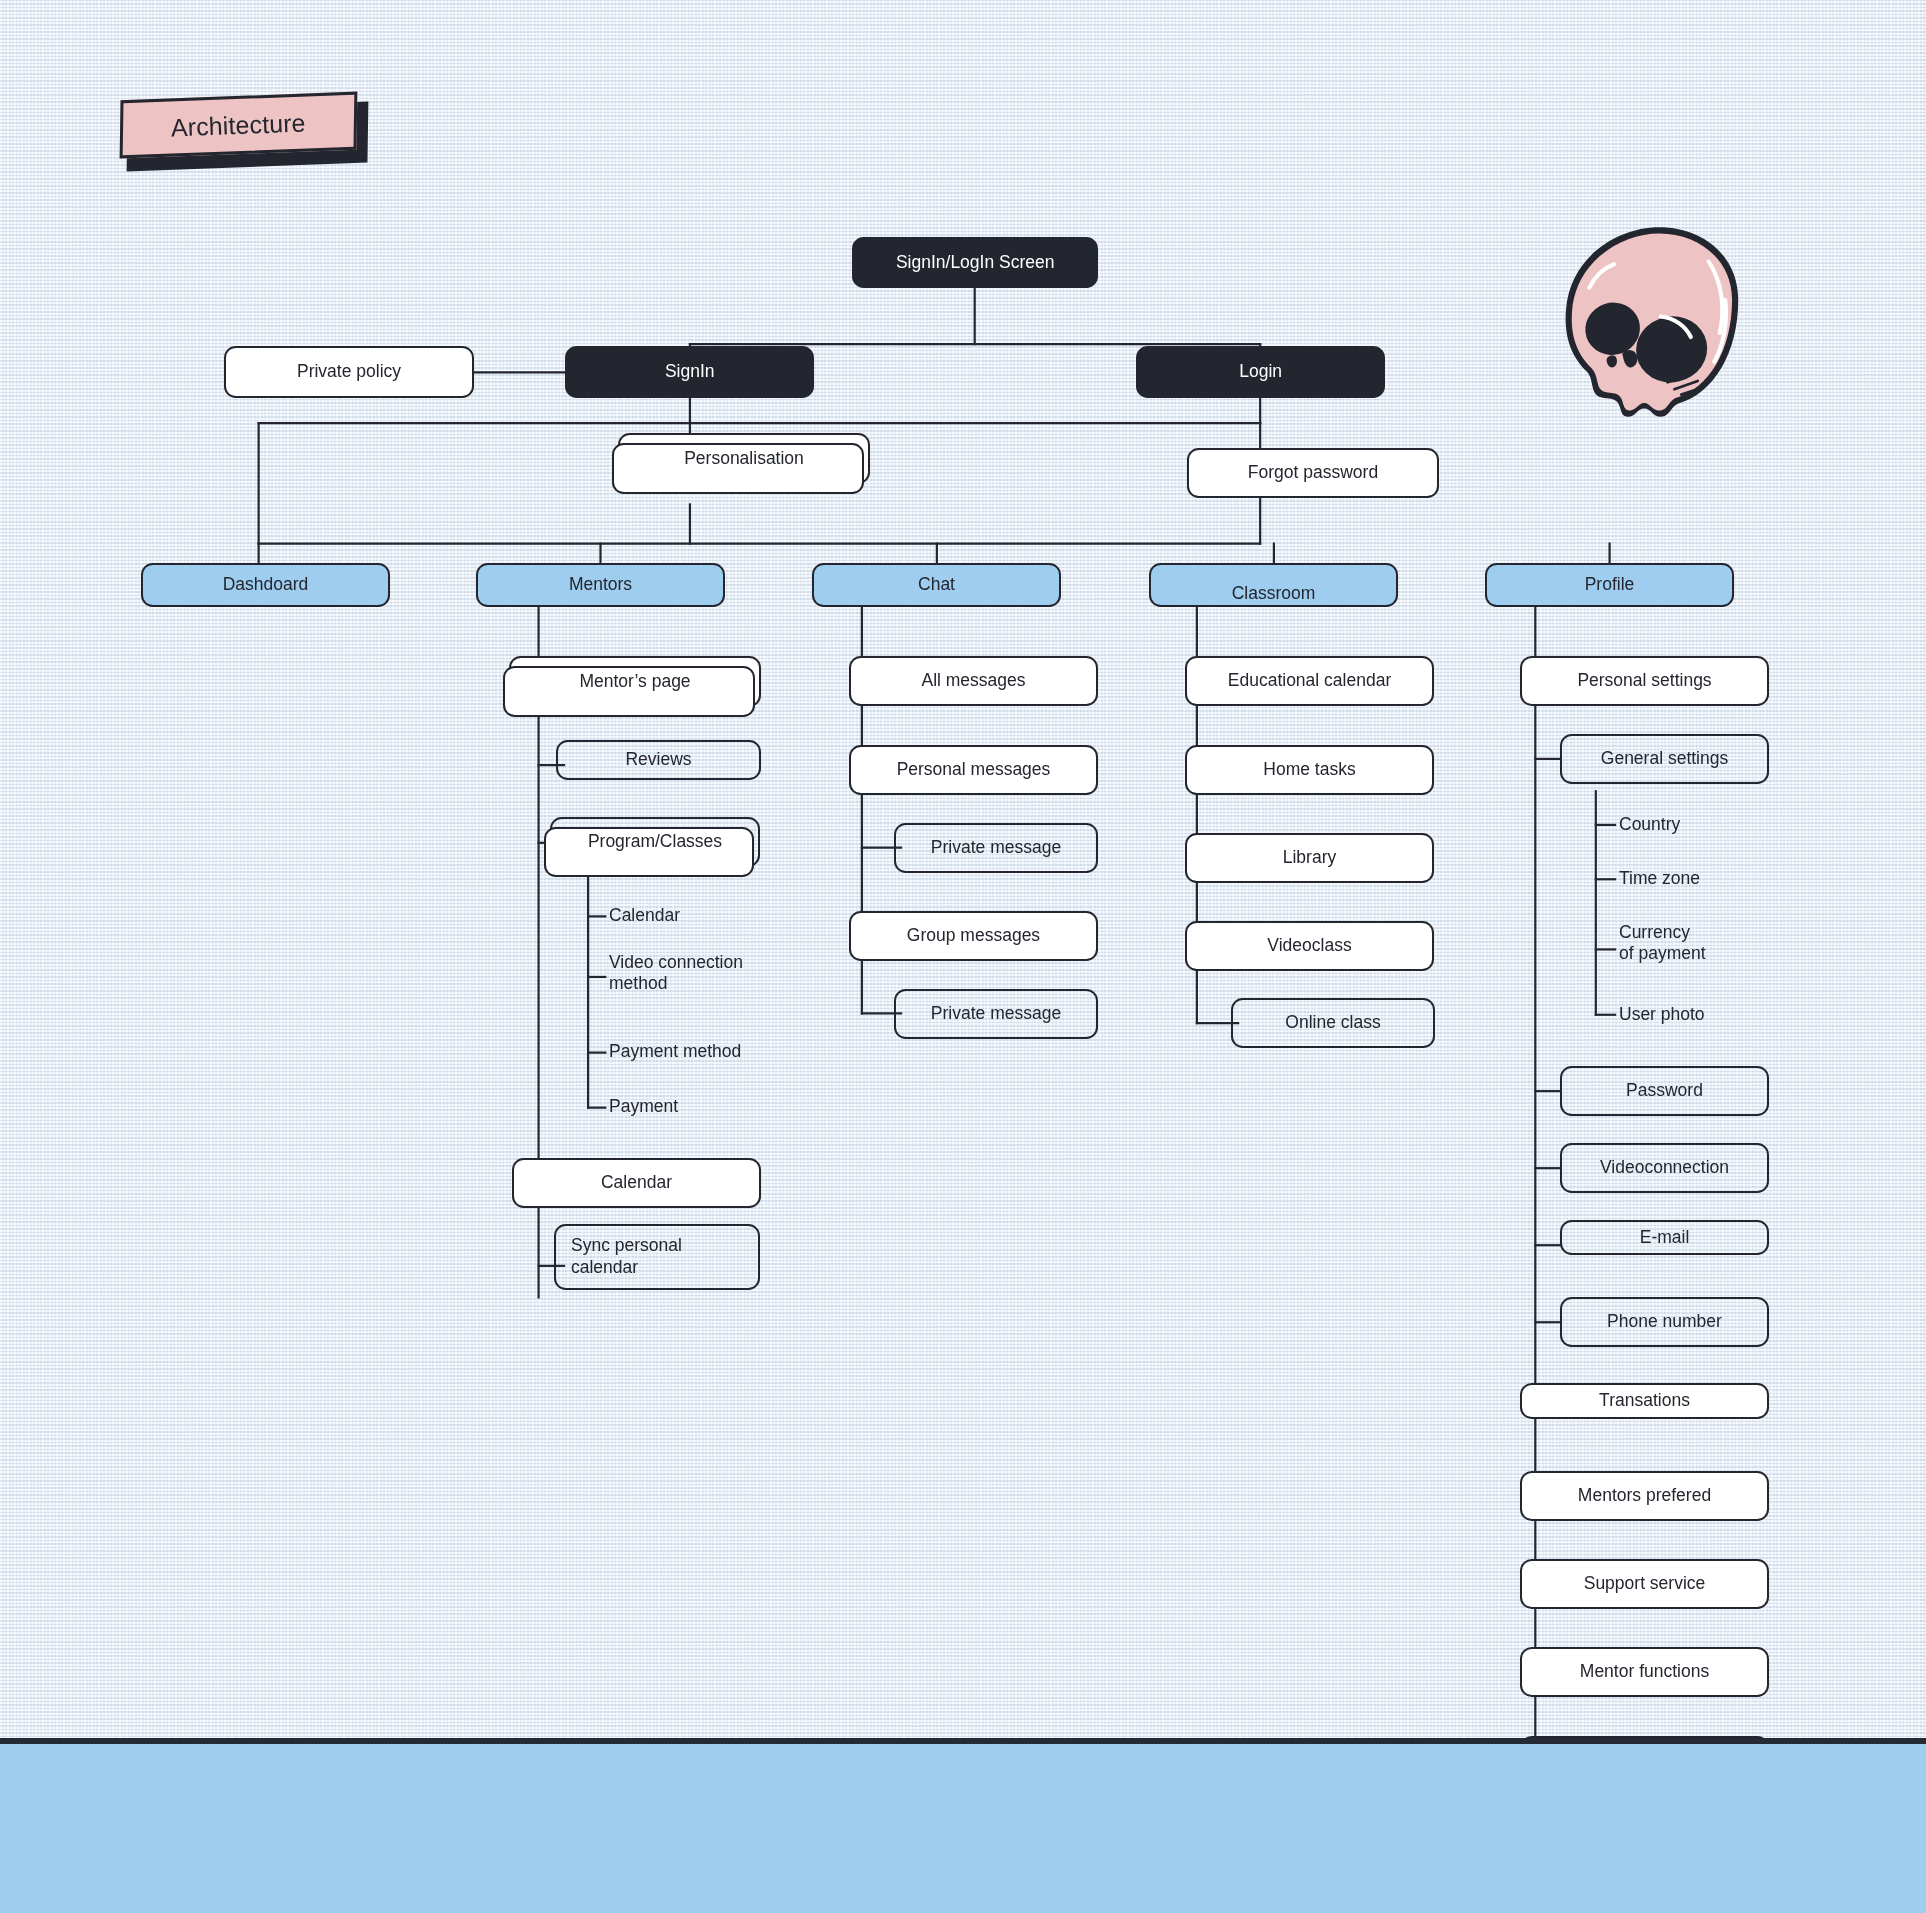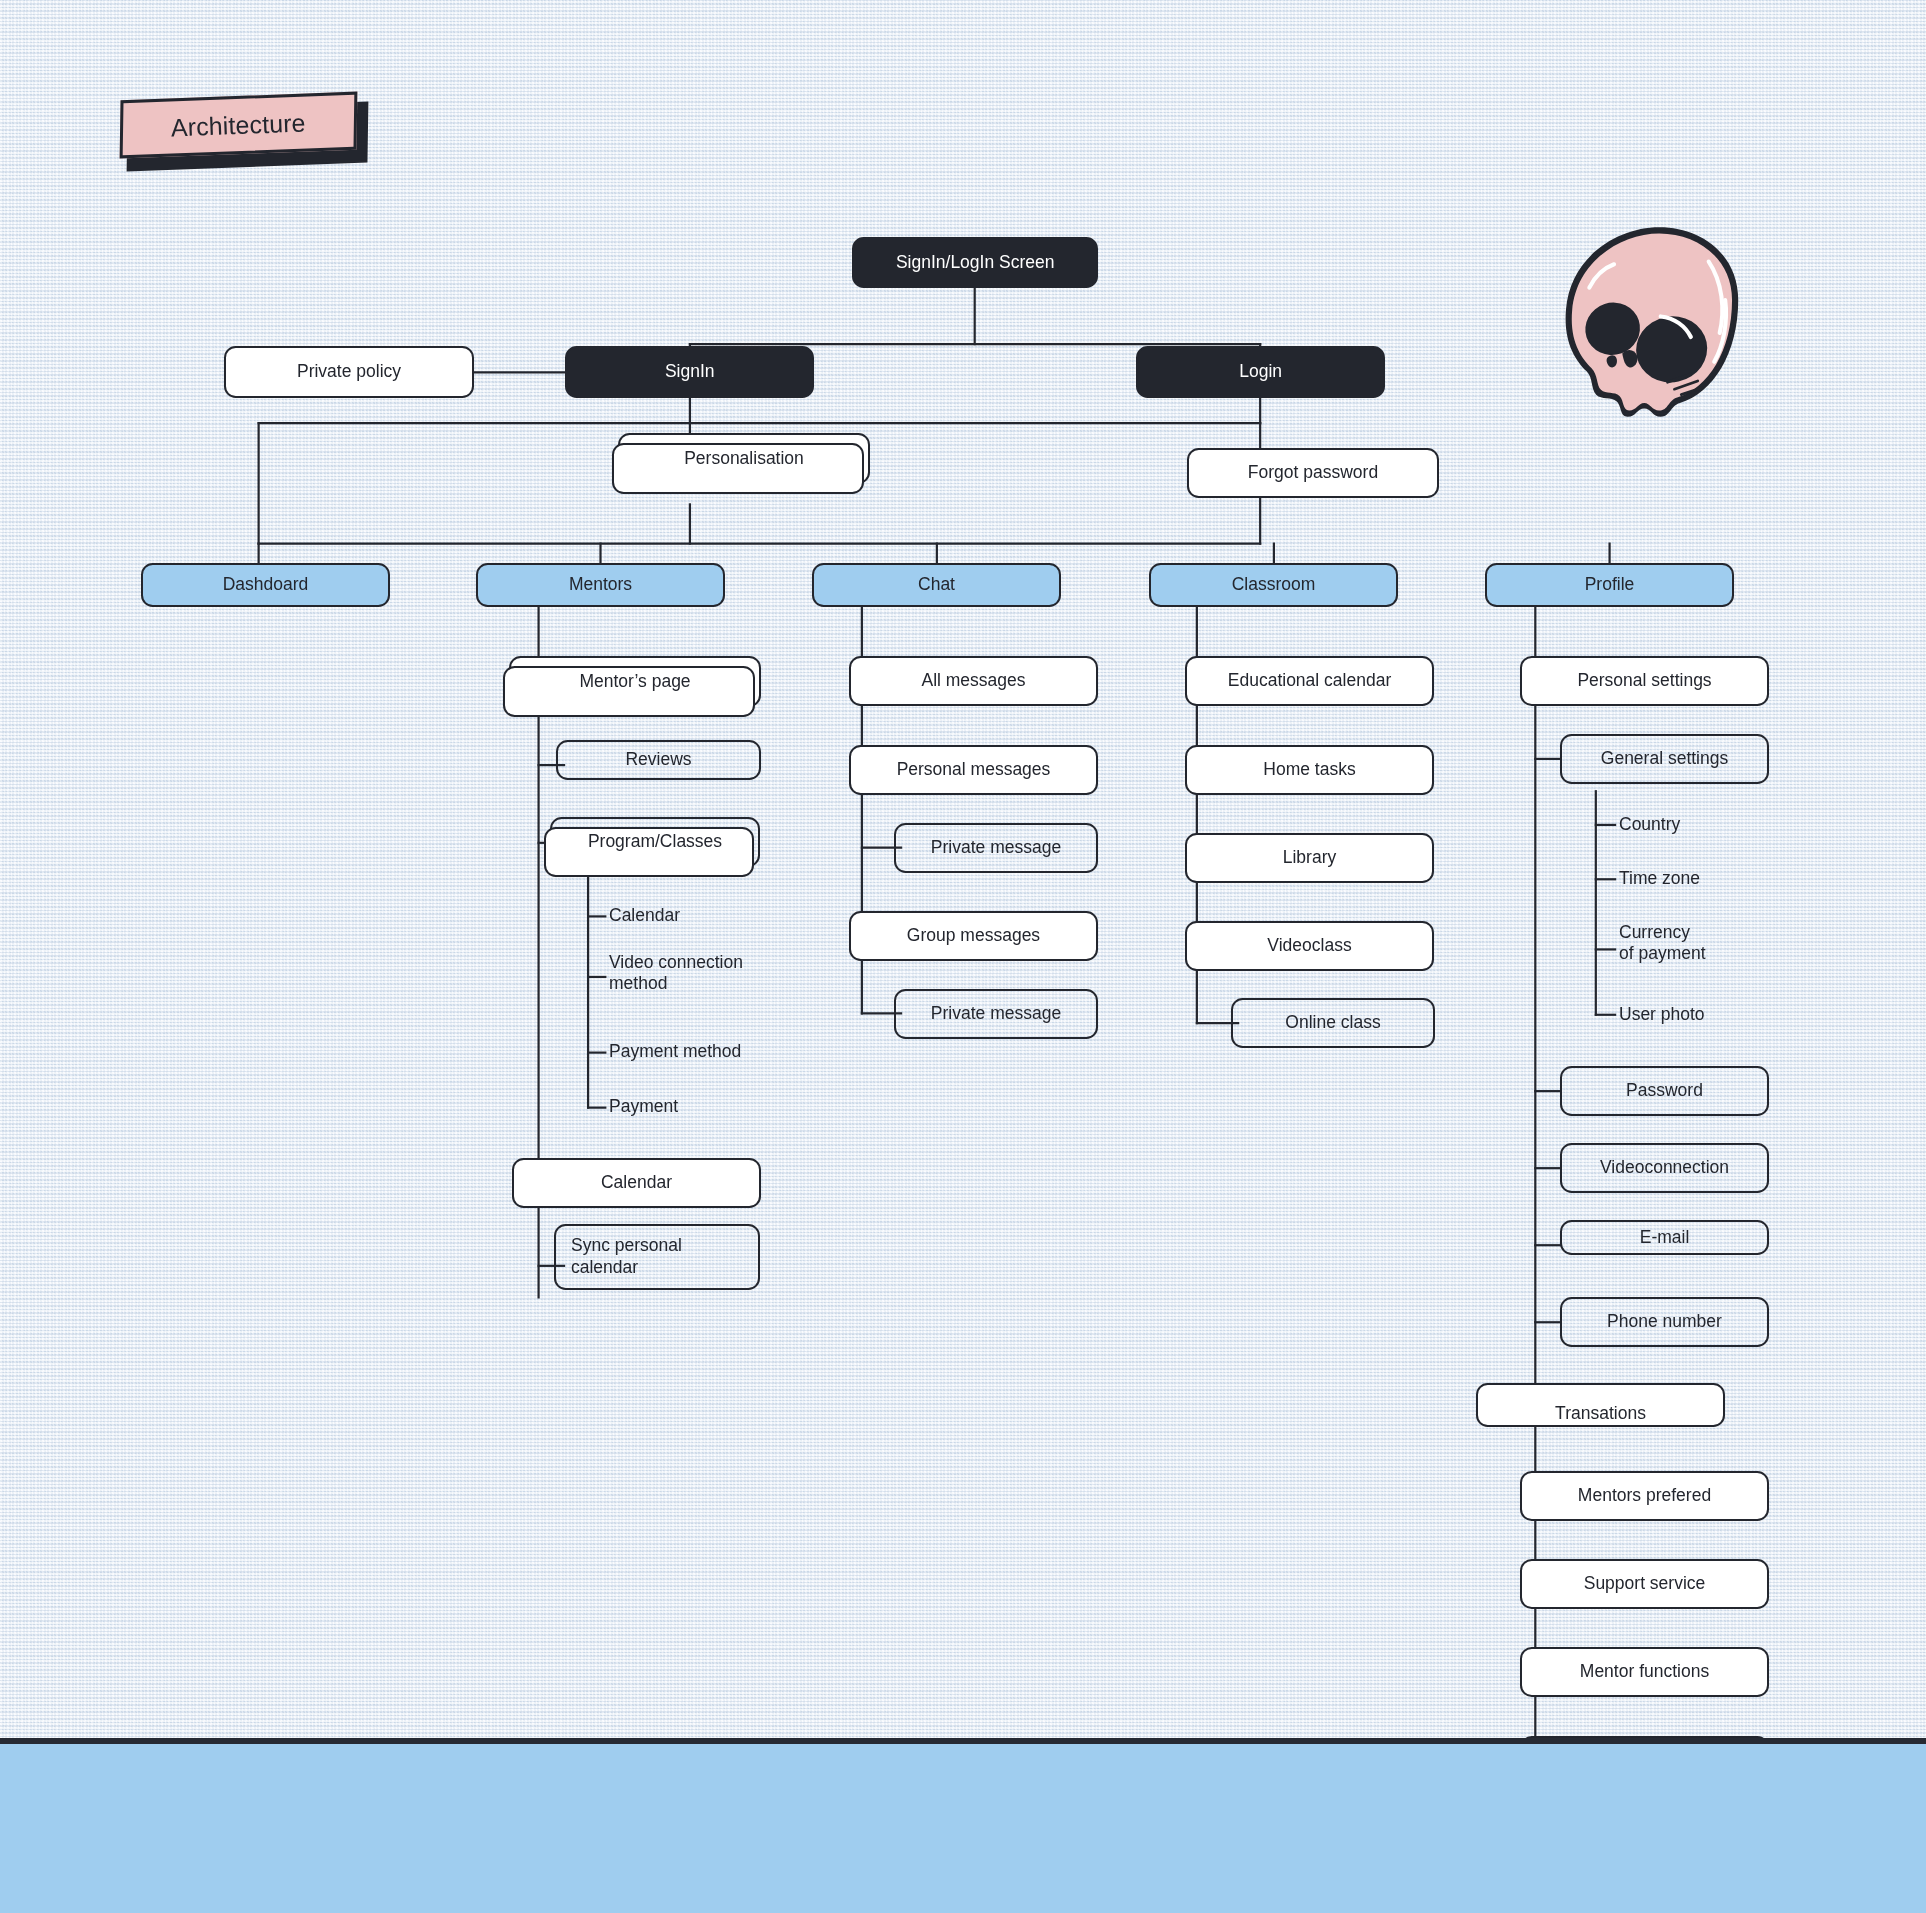--- a/index.html
+++ b/index.html
@@ -235,21 +235,21 @@
 
   <div class="node blue center" style="left:141px; top:563px; width:249px; height:44px;">
     <span>Dashdoard</span>
   </div>
   <div class="node blue center" style="left:476px; top:563px; width:249px; height:44px;">
     <span>Mentors</span>
   </div>
   <div class="node blue center" style="left:812px; top:563px; width:249px; height:44px;">
     <span>Chat</span>
   </div>
-  <div class="node blue center" style="left:1149px; top:563px; width:249px; height:44px;">
+  <div class="node blue center" style="left:1149px; top:563px; width:249px; height:44px;align-items:flex-end;">
     <span>Classroom</span>
   </div>
   <div class="node blue center" style="left:1485px; top:563px; width:249px; height:44px;">
     <span>Profile</span>
   </div>
 
   <div class="node center stack" style="left:509px; top:656px; width:252px; height:51px;">
     <span>Mentor’s page</span>
   </div>
   <div class="node ghost center" style="left:556px; top:740px; width:205px; height:40px;">
@@ -323,21 +323,21 @@
   </div>
   <div class="node ghost center" style="left:1560px; top:1143px; width:209px; height:50px;">
     <span>Videoconnection</span>
   </div>
   <div class="node ghost center" style="left:1560px; top:1220px; width:209px; height:35px;">
     <span>E-mail</span>
   </div>
   <div class="node ghost center" style="left:1560px; top:1297px; width:209px; height:50px;">
     <span>Phone number</span>
   </div>
-  <div class="node center" style="left:1476px; top:1383px; width:249px; height:44px;align-items:flex-end;">
+  <div class="node center" style="left:1520px; top:1383px; width:249px; height:36px;">
     <span>Transations</span>
   </div>
   <div class="node center" style="left:1520px; top:1471px; width:249px; height:50px;">
     <span>Mentors prefered</span>
   </div>
   <div class="node center" style="left:1520px; top:1559px; width:249px; height:50px;">
     <span>Support service</span>
   </div>
   <div class="node center" style="left:1520px; top:1647px; width:249px; height:50px;">
     <span>Mentor functions</span>

